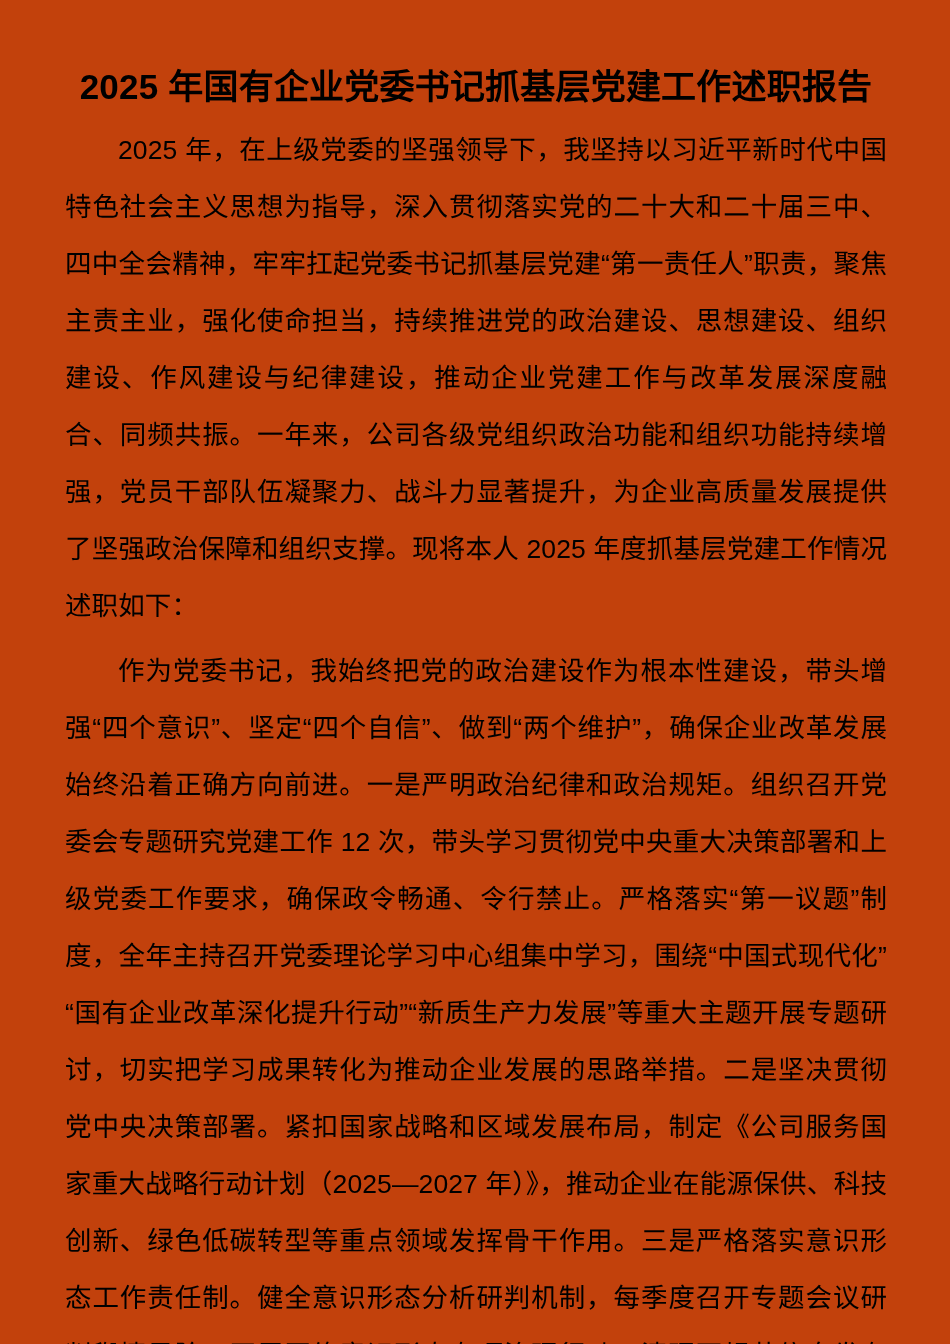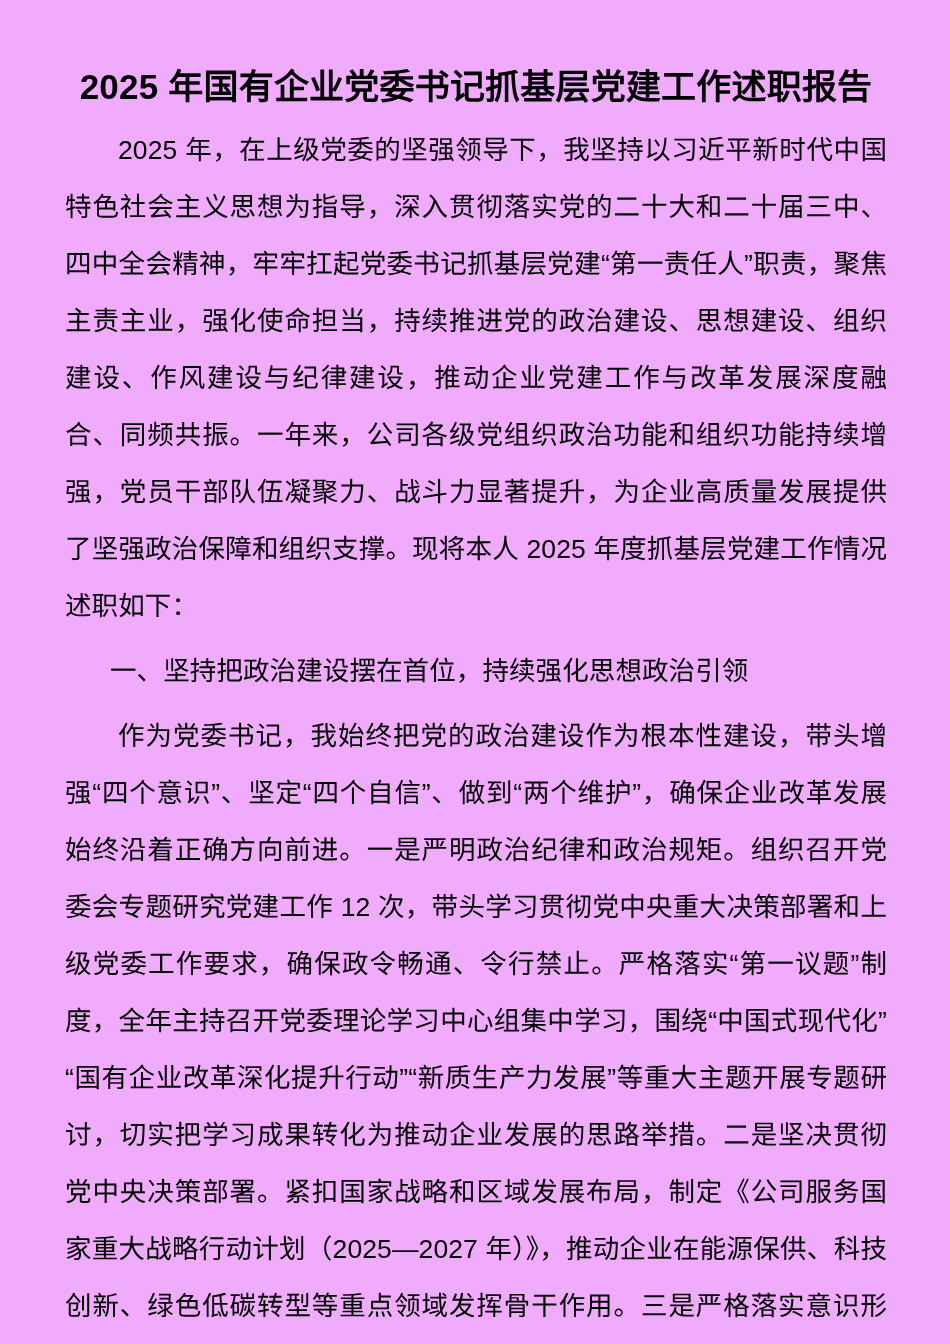--- a/index.html
+++ b/index.html
@@ -11,21 +11,21 @@
   body {
     font-family: "Liberation Sans", "DejaVu Sans", sans-serif;
     color: #000000;
     -webkit-font-smoothing: antialiased;
   }
   .page {
     position: relative;
     width: 950px;
     height: 1344px;
     margin: 0 auto;
-    background: #f0abfc;
+    background: #c2410c;
     box-sizing: border-box;
     overflow: hidden;
   }
   .content {
     position: absolute;
     left: 57px;
     top: 0;
     width: 838px;
   }
   .doc-title {
@@ -66,18 +66,17 @@
 </head>
 <body>
 
 <div class="page">
   <div class="content">
 
     <h1 class="doc-title">2025 年国有企业党委书记抓基层党建工作述职报告</h1>
 
     <p class="para first">2025 年，在上级党委的坚强领导下，我坚持以习近平新时代中国特色社会主义思想为指导，深入贯彻落实党的二十大和二十届三中、四中全会精神，牢牢扛起党委书记抓基层党建“第一责任人”职责，聚焦主责主业，强化使命担当，持续推进党的政治建设、思想建设、组织建设、作风建设与纪律建设，推动企业党建工作与改革发展深度融合、同频共振。一年来，公司各级党组织政治功能和组织功能持续增强，党员干部队伍凝聚力、战斗力显著提升，为企业高质量发展提供了坚强政治保障和组织支撑。现将本人 2025 年度抓基层党建工作情况述职如下：</p>
 
-    <h2 class="section-heading">一、坚持把政治建设摆在首位，持续强化思想政治引领</h2>
 
     <p class="para">作为党委书记，我始终把党的政治建设作为根本性建设，带头增强“四个意识”、坚定“四个自信”、做到“两个维护”，确保企业改革发展始终沿着正确方向前进。一是严明政治纪律和政治规矩。组织召开党委会专题研究党建工作 12 次，带头学习贯彻党中央重大决策部署和上级党委工作要求，确保政令畅通、令行禁止。严格落实“第一议题”制度，全年主持召开党委理论学习中心组集中学习，围绕“中国式现代化”“国有企业改革深化提升行动”“新质生产力发展”等重大主题开展专题研讨，切实把学习成果转化为推动企业发展的思路举措。二是坚决贯彻党中央决策部署。紧扣国家战略和区域发展布局，制定《公司服务国家重大战略行动计划（2025—2027 年）》，推动企业在能源保供、科技创新、绿色低碳转型等重点领域发挥骨干作用。三是严格落实意识形态工作责任制。健全意识形态分析研判机制，每季度召开专题会议研判舆情风险，开展网络意识形态专项治理行动，清理不规范信息发布账号。加强对企业内刊、官网、微信公众号等宣传阵地管理，弘扬主旋律、传播正能量。组织“国企姓党、</p>
 
   </div>
 </div>
 
 </body></html>

